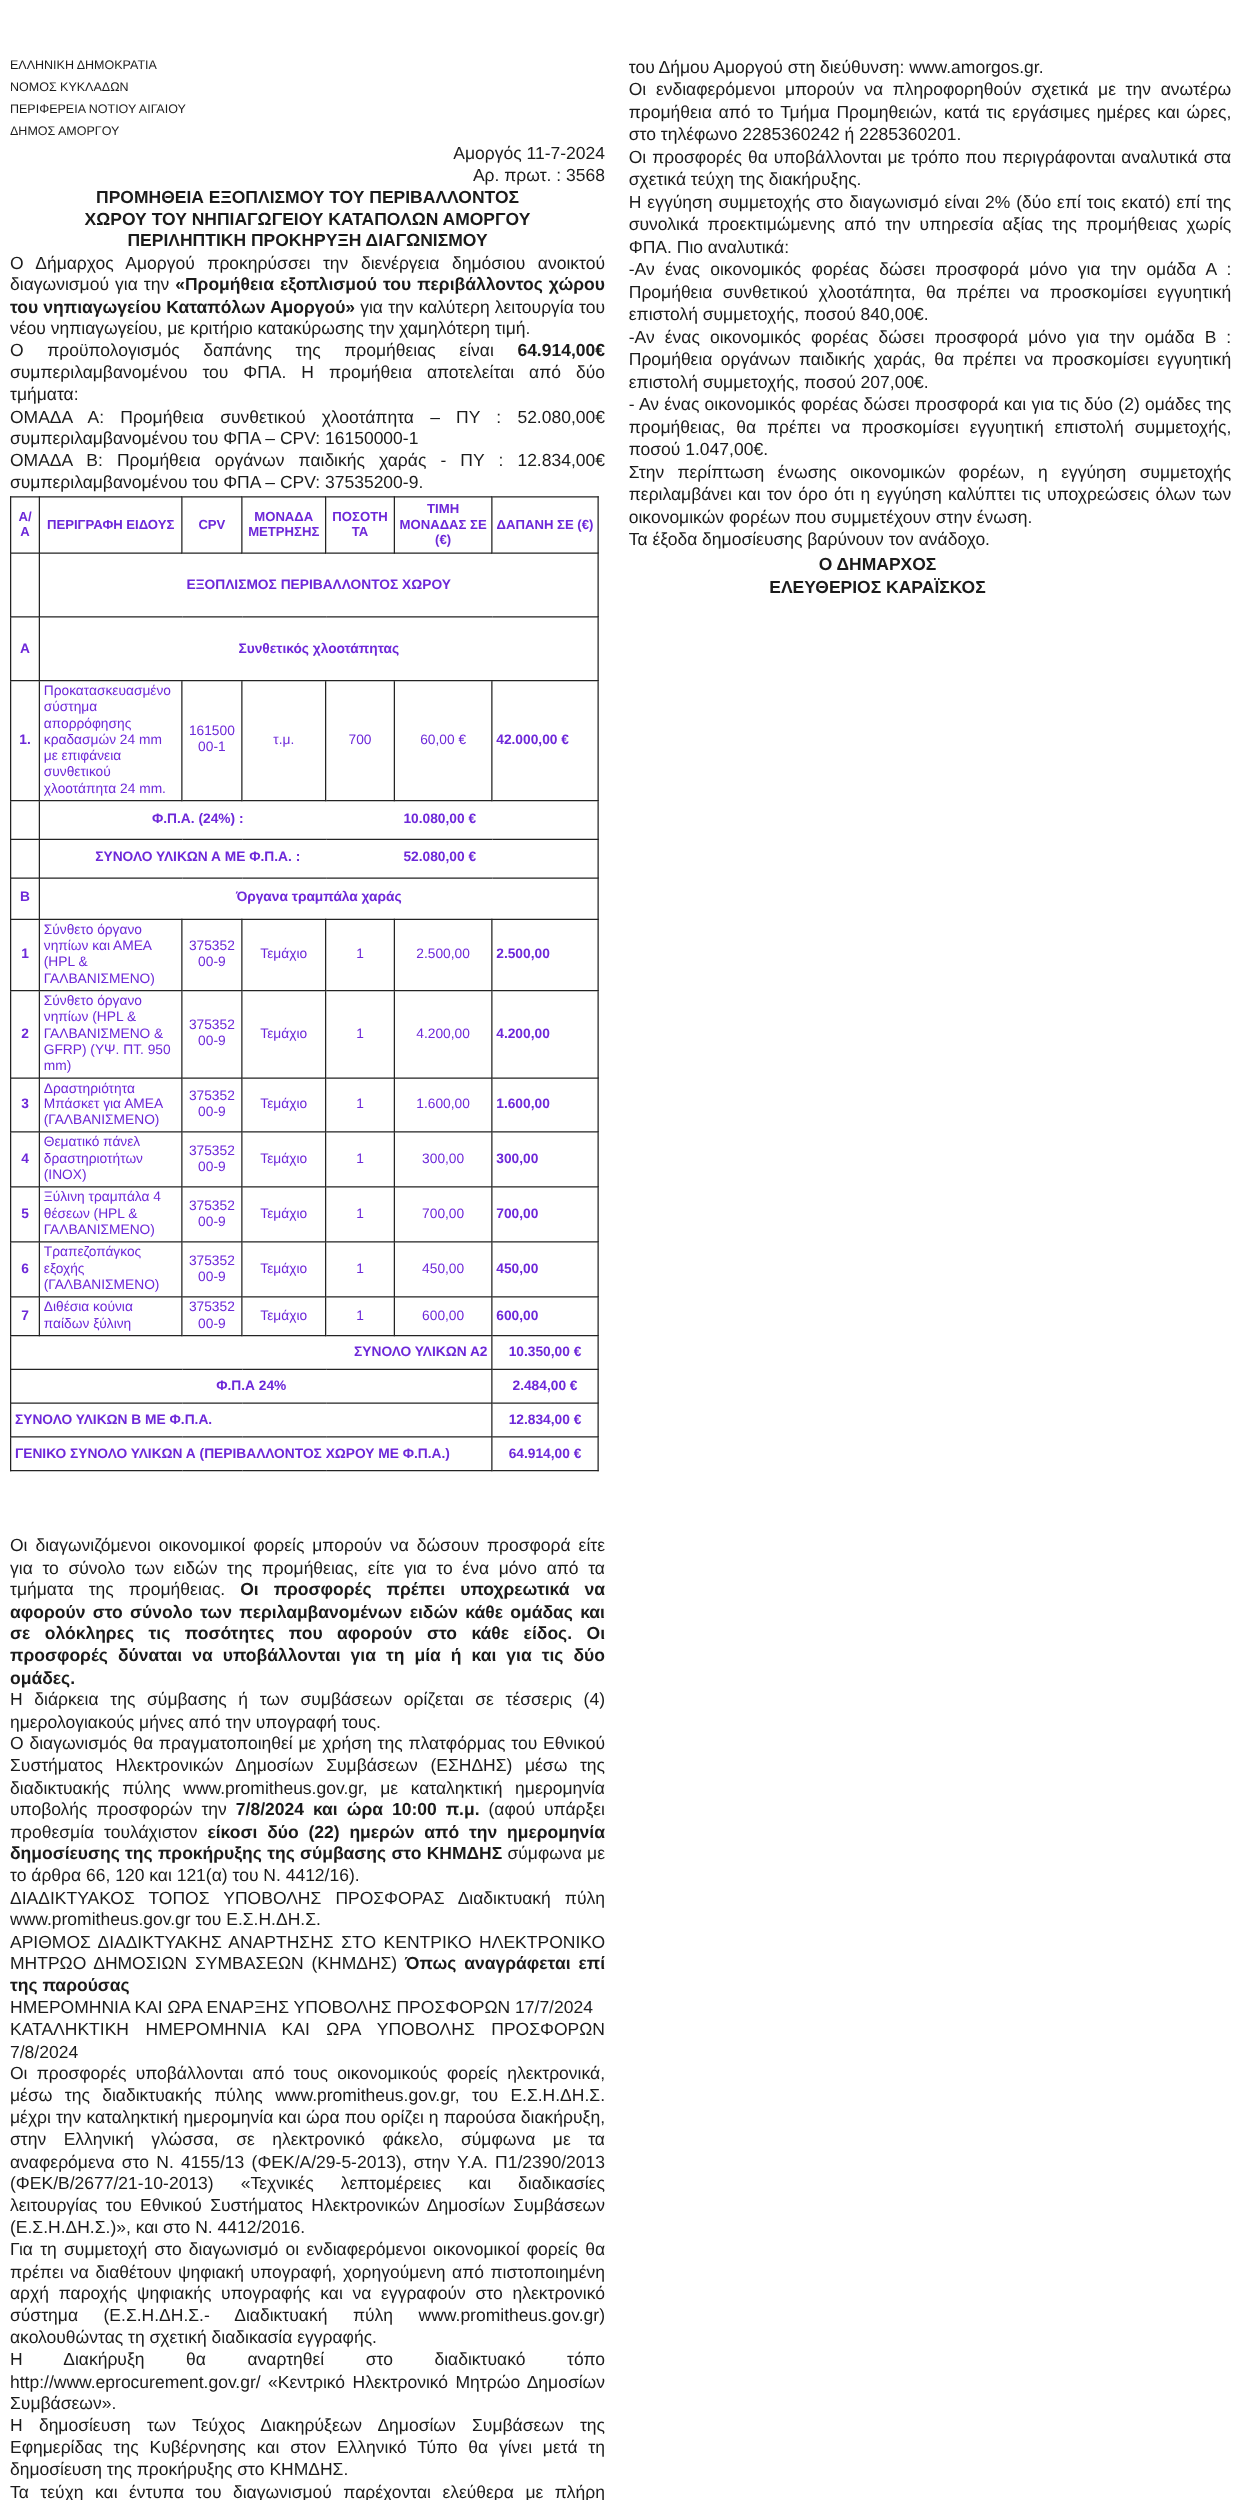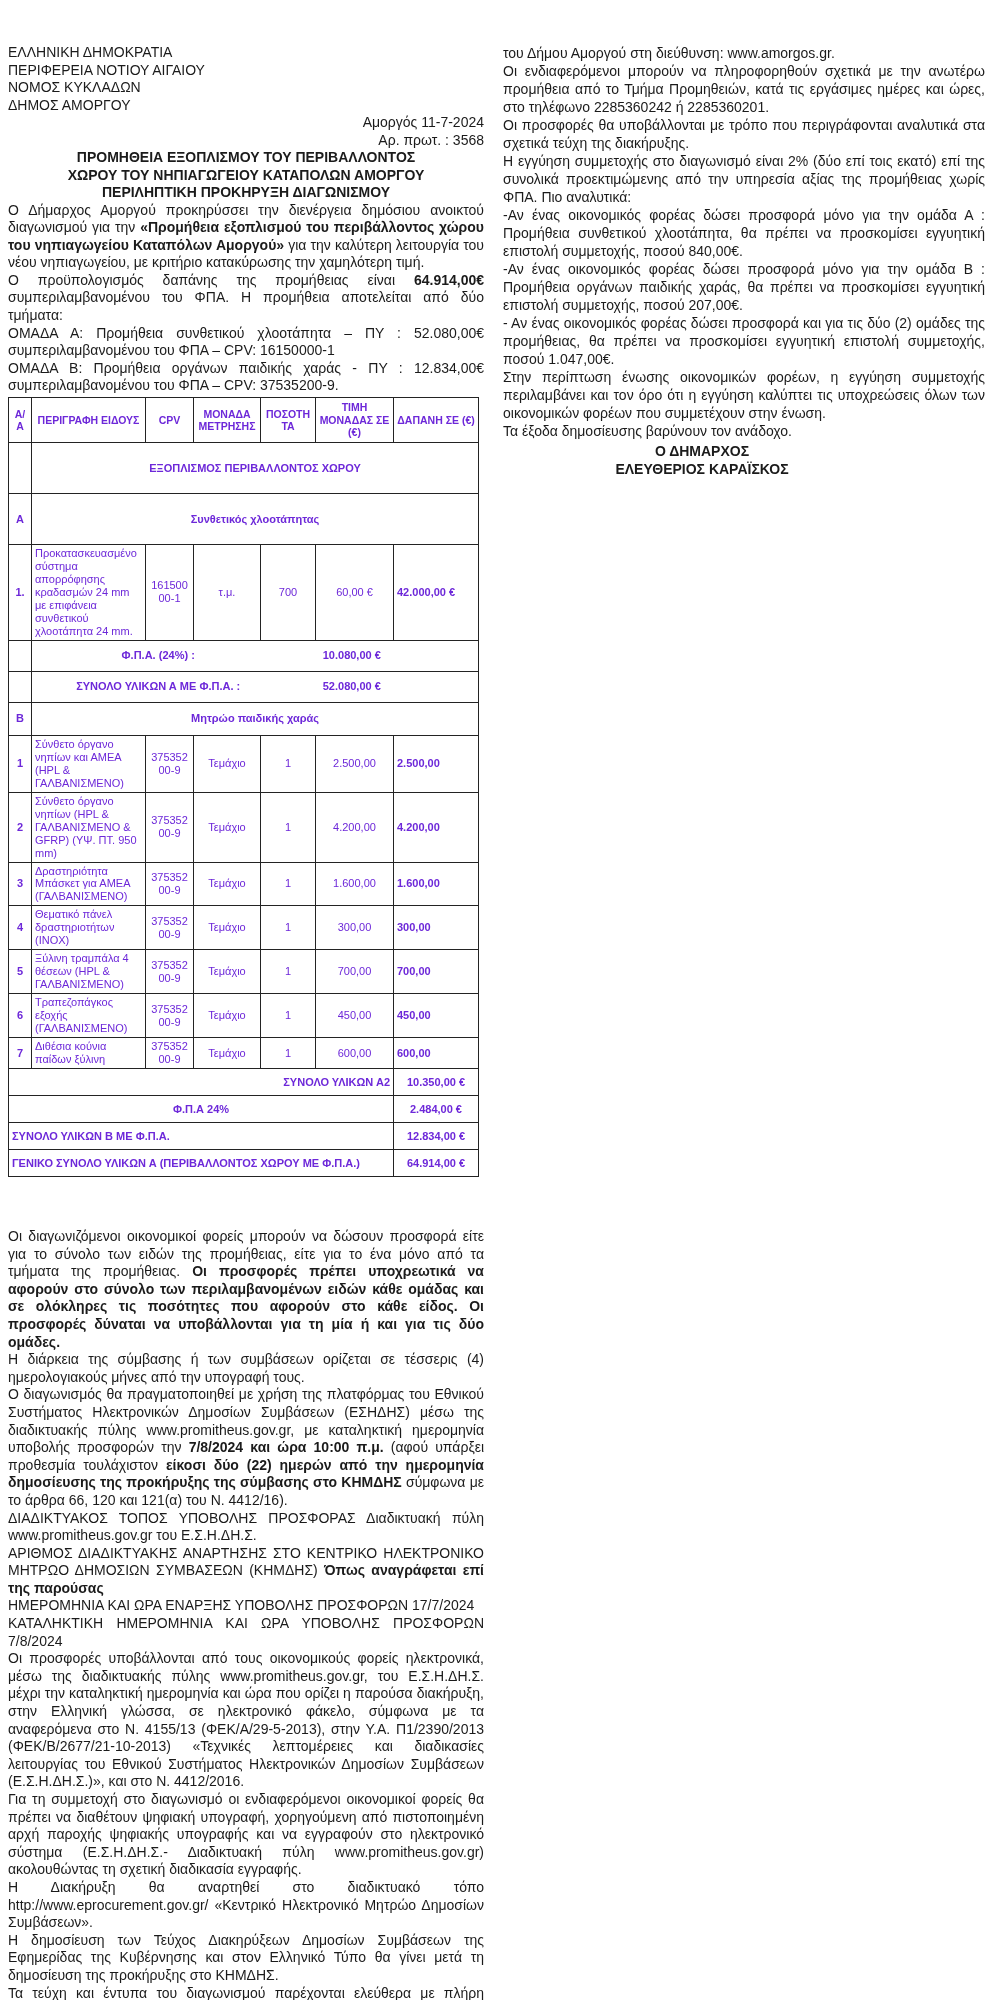--- a/index.html
+++ b/index.html
@@ -4,21 +4,21 @@
 <style>
   html,body{margin:0;padding:0;background:#e8e8e8;}
   .page{position:relative;width:996px;height:2000px;background:#ffffff;overflow:hidden;
         font-family:"Liberation Sans",sans-serif;color:#1b1b1b;}
   
   .block-left-top{position:absolute;left:8px;top:44px;width:476px;}
   .block-table{position:absolute;left:8px;top:397px;width:470px;}
   .block-left-bottom{position:absolute;left:8px;top:1228px;width:476px;}
   .block-right{position:absolute;left:503px;top:44px;width:482px;}
   
-  .header-lines div{font-size:14px;line-height:17.5px;}
+  .header-lines div{font-size:10px;line-height:17.5px;}
   .meta{text-align:right;font-size:14px;line-height:17.5px;}
   .doc-title div{text-align:center;font-weight:bold;font-size:14px;line-height:17.5px;}
   .flow .para{font-size:14px;line-height:17.6px;text-align:justify;overflow-wrap:break-word;margin:0;}
   .block-right .para{line-height:18px;}
   .signature{margin-top:2px;padding-right:84px;text-align:center;}
   .signature div{font-weight:bold;font-size:14px;line-height:18px;}
   
   table.items{border-collapse:collapse;width:470px;table-layout:fixed;color:#6d28d9;}
   table.items col.w1{width:23px} table.items col.w2{width:114px} table.items col.w3{width:48px}
   table.items col.w4{width:67px} table.items col.w5{width:55px} table.items col.w6{width:78px}
@@ -45,22 +45,22 @@
   td.tl-left{text-align:left;padding-left:6px;}
 </style>
 </head>
 <body>
 
 <div class="page">
 
   <div class="block-left-top">
     <div class="header-lines">
       <div>ΕΛΛΗΝΙΚΗ ΔΗΜΟΚΡΑΤΙΑ</div>
+      <div>ΝΟΜΟΣ ΚΥΚΛΑΔΩΝ</div>
       <div>ΠΕΡΙΦΕΡΕΙΑ ΝΟΤΙΟΥ ΑΙΓΑΙΟΥ</div>
-      <div>ΝΟΜΟΣ ΚΥΚΛΑΔΩΝ</div>
       <div>ΔΗΜΟΣ ΑΜΟΡΓΟΥ</div>
     </div>
     <div class="meta">
       <div>Αμοργός 11-7-2024</div>
       <div>Αρ. πρωτ. : 3568</div>
     </div>
     <div class="doc-title">
       <div>ΠΡΟΜΗΘΕΙΑ ΕΞΟΠΛΙΣΜΟΥ ΤΟΥ ΠΕΡΙΒΑΛΛΟΝΤΟΣ</div>
       <div>ΧΩΡΟΥ ΤΟΥ ΝΗΠΙΑΓΩΓΕΙΟΥ ΚΑΤΑΠΟΛΩΝ ΑΜΟΡΓΟΥ</div>
       <div>ΠΕΡΙΛΗΠΤΙΚΗ ΠΡΟΚΗΡΥΞΗ ΔΙΑΓΩΝΙΣΜΟΥ</div>
@@ -126,21 +126,21 @@
             <td class="c-aa"></td>
             <td colspan="6">
               <div class="vat-line">
                 <span class="vat-label">ΣΥΝΟΛΟ ΥΛΙΚΩΝ Α ΜΕ Φ.Π.Α. :</span>
                 <span class="vat-value">52.080,00 €</span>
               </div>
             </td>
           </tr>
           <tr class="r-section r-sec-B">
             <td class="c-aa">B</td>
-            <td class="c-seclabel" colspan="6">Μητρώο παιδικής χαράς</td>
+            <td class="c-seclabel" colspan="6">Όργανα τραμπάλα χαράς</td>
           </tr>
           <tr>
             <td class="c-aa">1</td>
             <td class="c-desc">Σύνθετο όργανο νηπίων και ΑΜΕΑ (HPL &amp; ΓΑΛΒΑΝΙΣΜΕΝΟ)</td>
             <td class="c-cpv">37535200-9</td>
             <td class="c-unit">Τεμάχιο</td>
             <td class="c-qty">1</td>
             <td class="c-price">2.500,00</td>
             <td class="c-amount">2.500,00</td>
           </tr>

